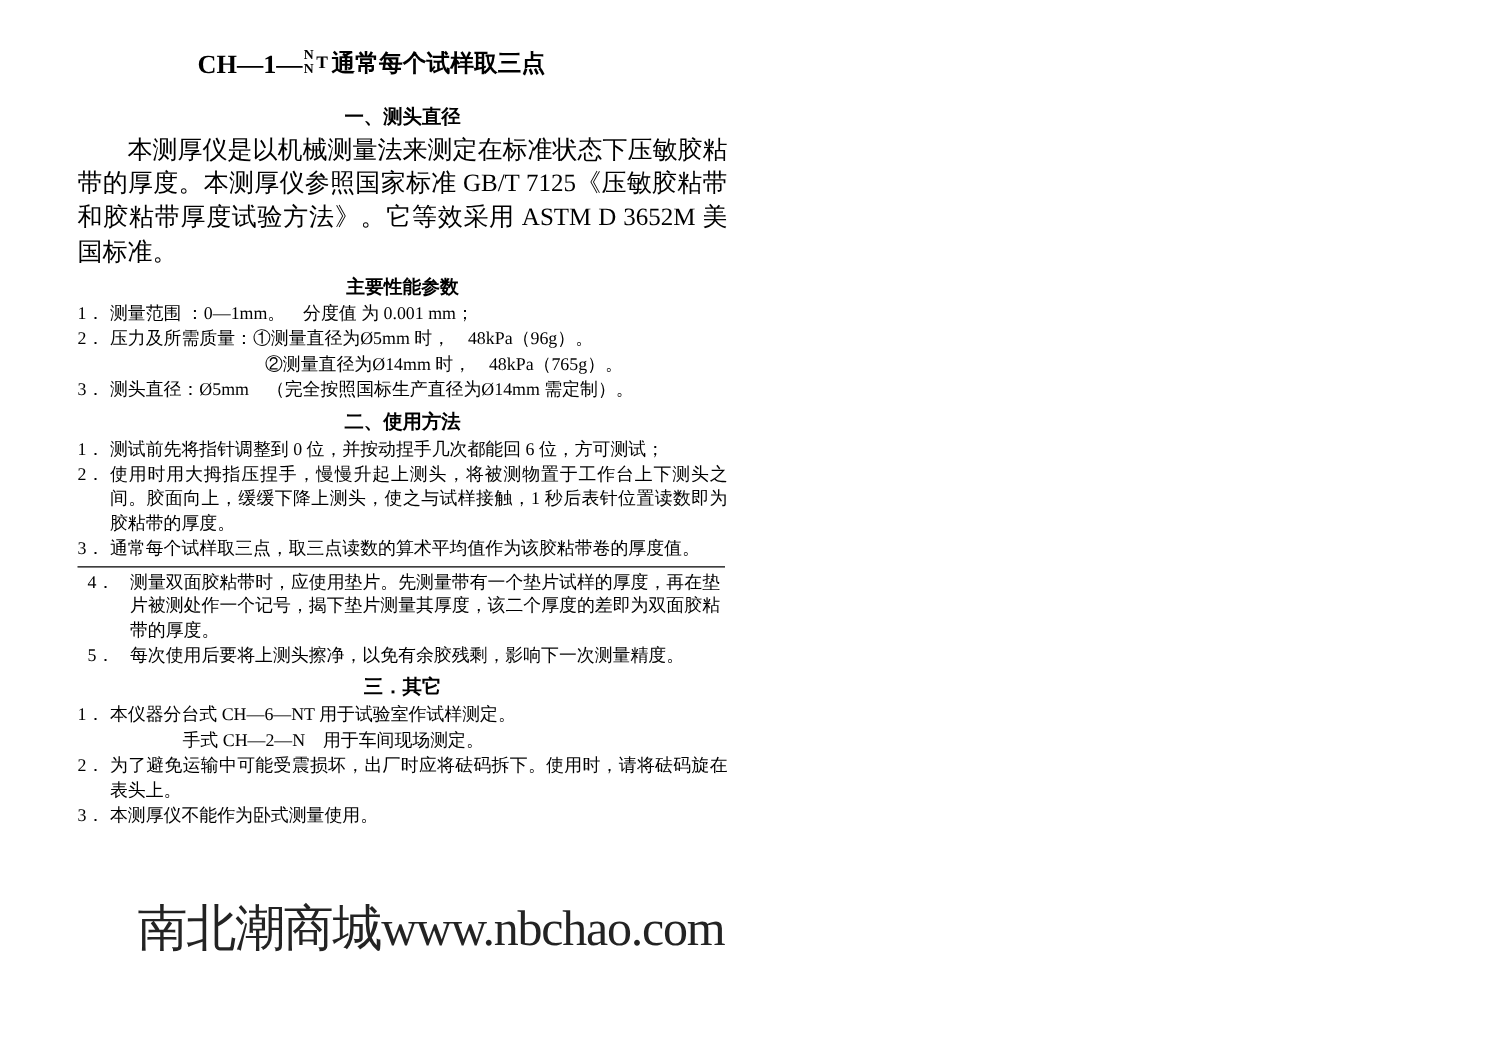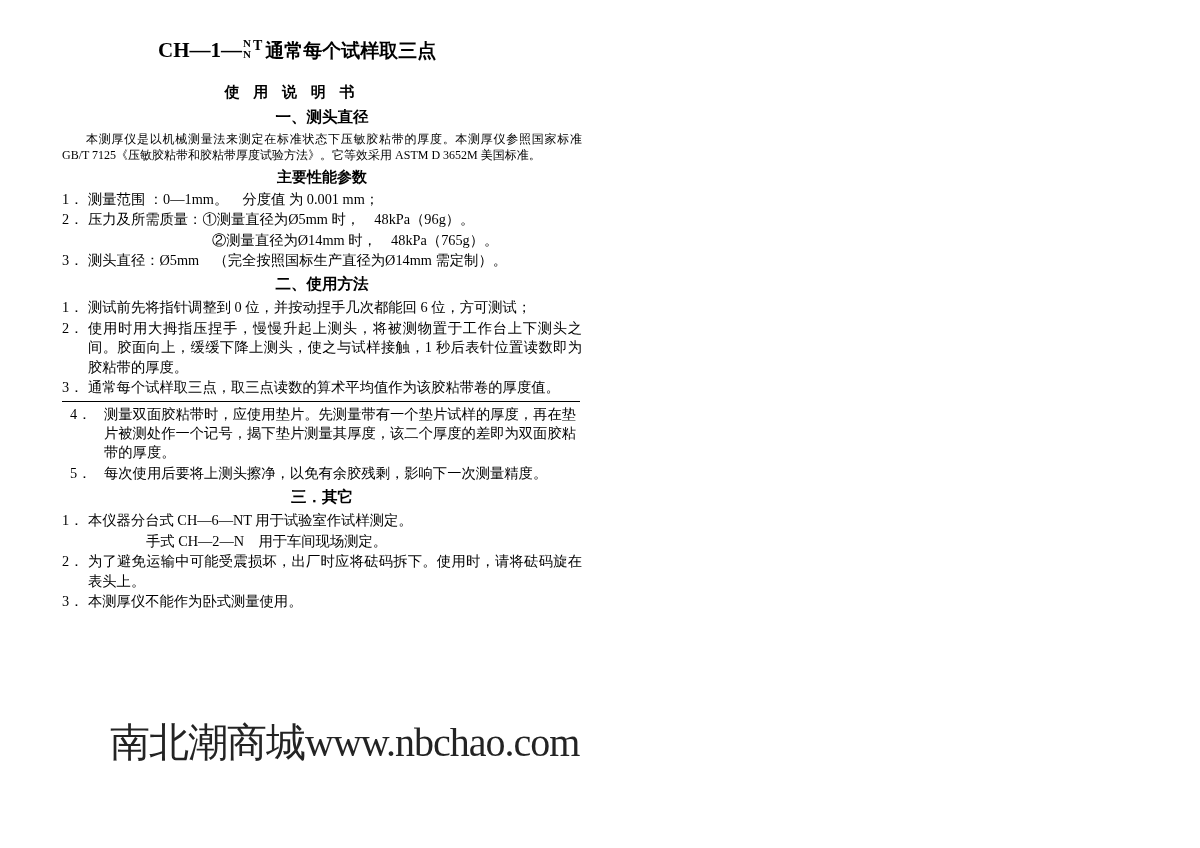--- a/index.html
+++ b/index.html
@@ -24,21 +24,21 @@
   .doc {
     position: absolute;
     left: 62px;
     top: 38px;
     width: 520px;
   }
 
   
   .title-line {
     display: flex;
-    align-items: flex-start;
+    align-items: center;
     justify-content: flex-start;
     padding-left: 96px;
     margin-bottom: 19px;
   }
   .title-model {
     font-family: "Liberation Serif", serif;
     font-weight: bold;
     font-size: 21px;
     letter-spacing: 0px;
     white-space: pre;
@@ -75,21 +75,21 @@
     font-family: "Liberation Sans", sans-serif;
     font-weight: bold;
     font-size: 15.5px;
     margin: 4px 0 3px 0;
   }
   .section-head.sub {
     font-size: 15px;
   }
   p.body-text {
     margin: 0;
-    font-size: 12px;
+    font-size: 20px;
     line-height: 1.36;
     text-align: justify;
   }
   p.indent2 { text-indent: 2em; }
 
   .list-item {
     display: flex;
     font-size: 14.3px;
     line-height: 1.36;
     margin: 1px 0;
@@ -149,21 +149,20 @@
     <div class="title-line">
       <span class="title-model">CH—1—</span>
       <span class="title-sub-stack">
         <span>N</span>
         <span>N</span>
       </span>
       <span class="title-model" style="font-size:14px;padding-bottom:1px;">T</span>
       <span class="title-rest">通常每个试样取三点</span>
     </div>
 
-    <div class="subtitle">使 用 说 明 书</div>
 
     <div class="section-head">一、测头直径</div>
     <p class="body-text indent2">本测厚仪是以机械测量法来测定在标准状态下压敏胶粘带的厚度。本测厚仪参照国家标准 GB/T 7125《压敏胶粘带和胶粘带厚度试验方法》。它等效采用 ASTM D 3652M 美国标准。</p>
 
     <div class="section-head sub">主要性能参数</div>
 
     <div class="list-item">
       <span class="list-num">1．</span>
       <span class="list-body">测量范围 ：0—1mm。　分度值 为 0.001 mm；</span>
     </div>

